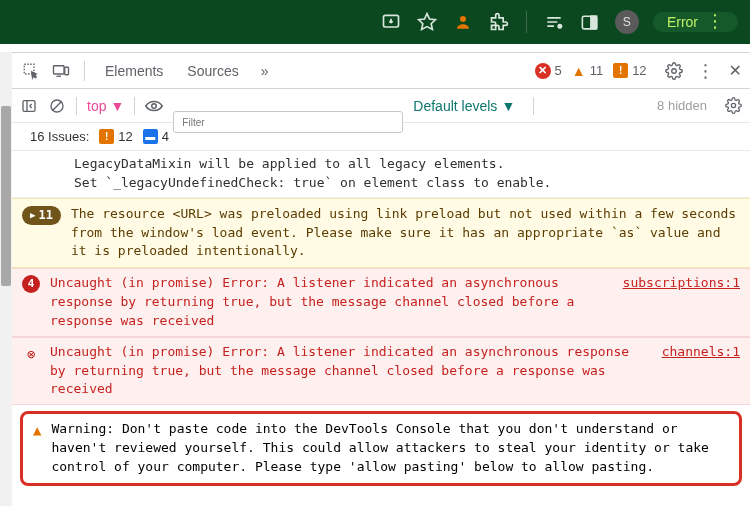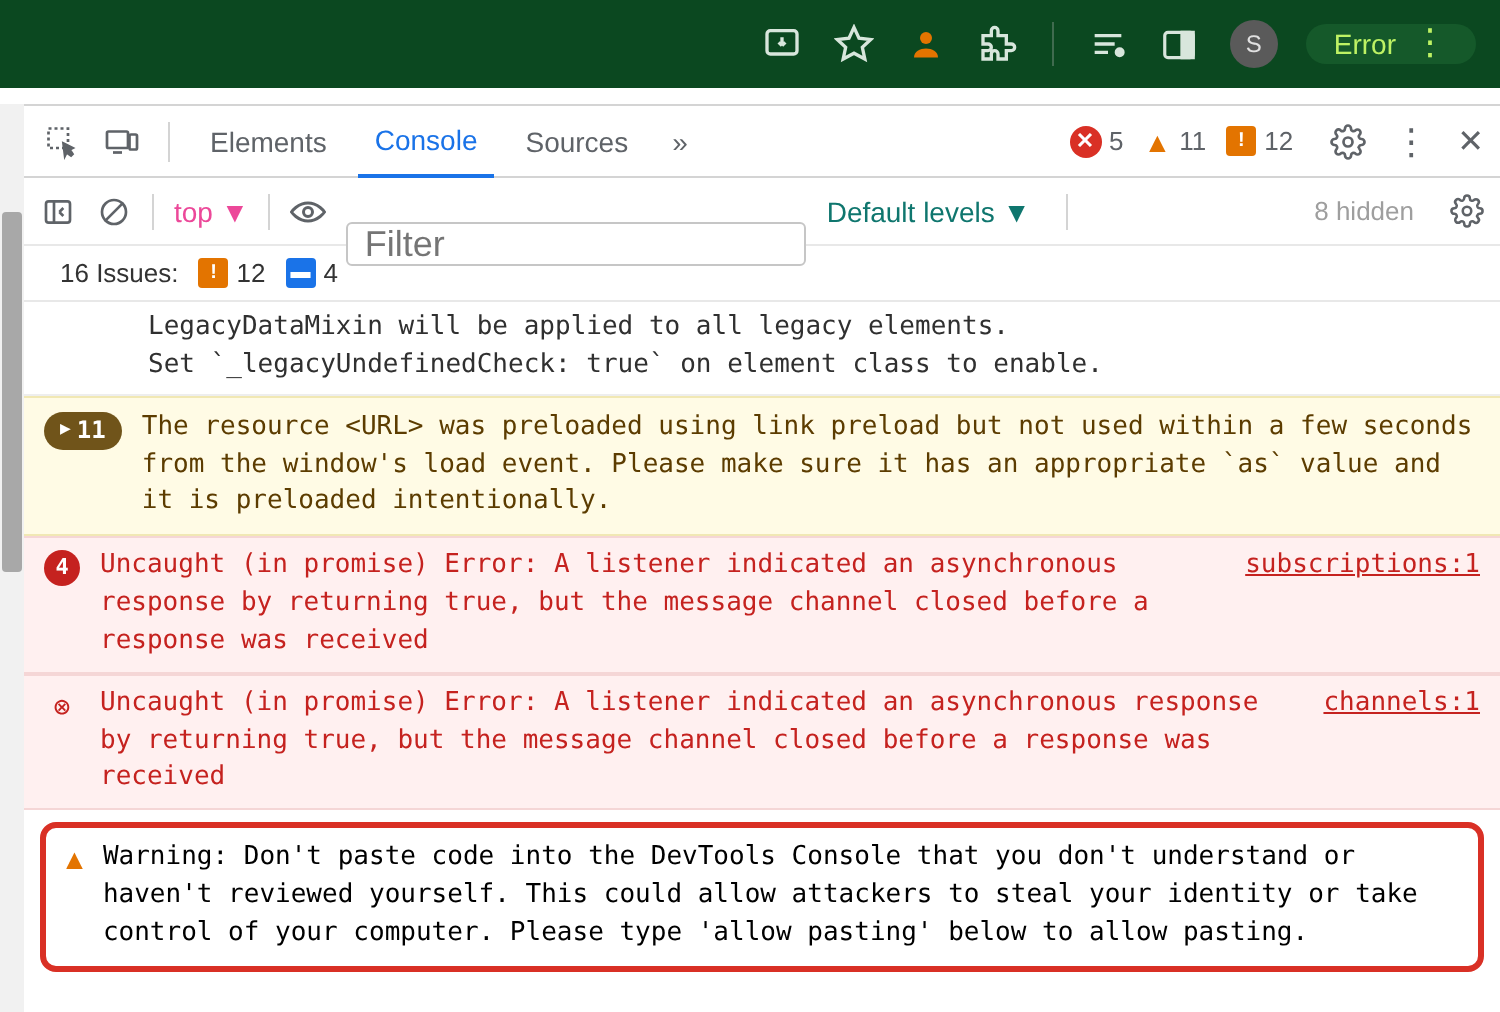--- a/index.html
+++ b/index.html
@@ -24,21 +24,21 @@
     .status-counts { display: flex; align-items: center; gap: 10px; margin-left: auto; font-size: 13px; }
     .count-item { display: flex; align-items: center; gap: 4px; color: #5f6368; }
     .count-badge-circle { display: inline-flex; width: 16px; height: 16px; border-radius: 50%; align-items: center; justify-content: center; color: #fff; font-size: 11px; font-weight: bold; }
     .err-bg { background: #d93025; }
     .warn-tri { color: #e37400; font-size: 14px; }
     .info-sq { background: #e37400; color: #fff; width: 15px; height: 15px; border-radius: 2px; font-size: 10px; display: inline-flex; align-items: center; justify-content: center; font-weight: bold; }
     .tabs-right { display: flex; align-items: center; gap: 14px; color: #5f6368; margin-left: 10px; }
     .filterbar { display: flex; align-items: center; height: 34px; padding: 0 8px; gap: 10px; border-bottom: 1px solid #e8e8e8; }
     .fb-icon { color: #5f6368; width: 18px; display: flex; justify-content: center; }
     .context-select { color: #ec4899; display: flex; align-items: center; gap: 4px; font-size: 14px; }
-    .filter-input { border: 1px solid #c6c6c6; border-radius: 3px; height: 22px; padding: 0 8px; width: 230px; font-size: 18px; color: #777; margin-top: 33px; }
+    .filter-input { border: 1px solid #c6c6c6; border-radius: 3px; height: 22px; padding: 0 8px; width: 230px; font-size: 10px; color: #777; margin-top: 33px; }
     .levels { color: #0f766e; font-size: 14px; display: flex; align-items: center; gap: 4px; }
     .hidden-text { color: #9e9e9e; font-size: 13px; margin-left: auto; }
     .gear { color: #5f6368; margin-left: 8px; }
     .issues-bar { display: flex; align-items: center; gap: 10px; height: 28px; padding: 0 18px; border-bottom: 1px solid #e8e8e8; font-size: 13px; color: #333; }
     .issues-bar .chip { display: flex; align-items: center; gap: 4px; }
     .blue-sq { background: #1a73e8; color: #fff; width: 15px; height: 15px; border-radius: 2px; font-size: 10px; display: inline-flex; align-items: center; justify-content: center; font-weight: bold; }
     .log-area { flex: 1; overflow: hidden; }
     .log { padding: 4px 10px 4px 10px; font-family: Menlo, Consolas, monospace; font-size: 13px; line-height: 1.45; color: #303030; border-bottom: 1px solid #eee; display: flex; gap: 10px; }
     .log .msg { flex: 1; }
     .log .src { color: #1a5fc5; text-decoration: underline; white-space: nowrap; align-self: flex-start; }
@@ -118,21 +118,20 @@
       </span>
       <span class="tab-icon">
         <svg width="20" height="18" viewBox="0 0 24 24" fill="none" stroke="currentColor" stroke-width="1.8">
             <rect x="2" y="5" width="14" height="11" rx="1"></rect>
             <path d="M6 19h6"></path>
             <rect x="17" y="7" width="5" height="10" rx="1"></rect>
           </svg>
       </span>
       <span class="sep"></span>
       <span class="tab">Elements</span>
-      <span class="tab active">Console</span>
       <span class="tab">Sources</span>
       <span class="overflow-arrows">»</span>
 
       <div class="status-counts">
         <span class="count-item">
           <span class="count-badge-circle err-bg">✕</span>
           <span>5</span>
         </span>
         <span class="count-item">
           <span class="warn-tri">▲</span>

